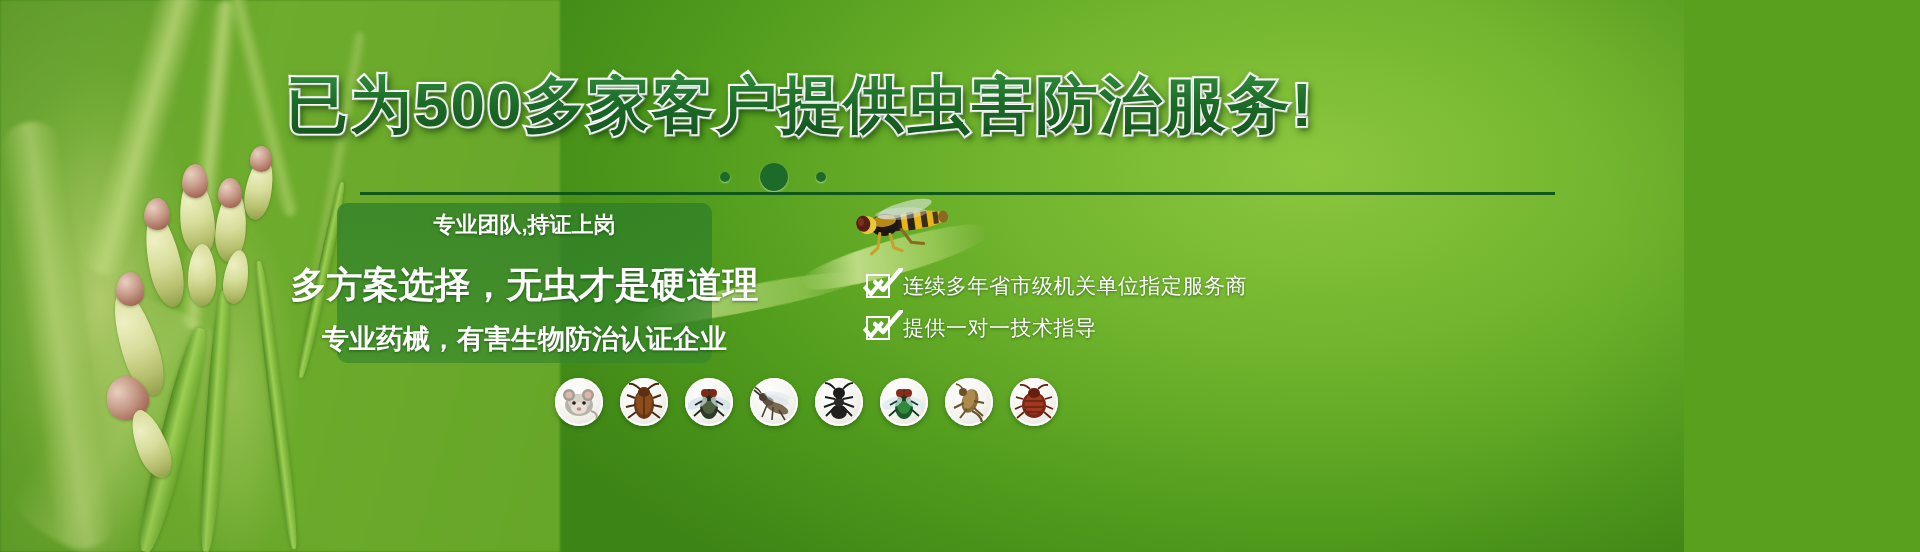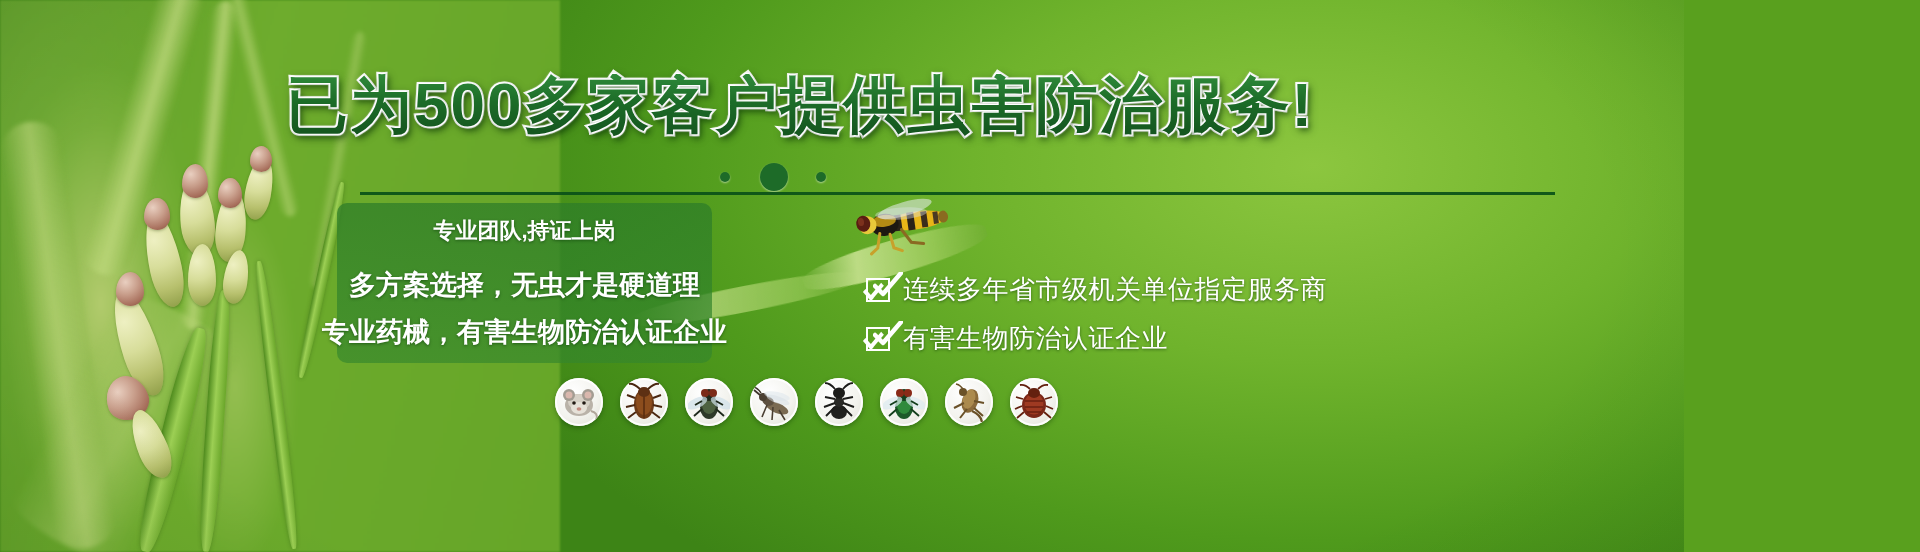--- a/index.html
+++ b/index.html
@@ -101,21 +101,21 @@
   #feature-rule {
     position:absolute; left:360px; top:192px; width:1195px; height:3px;
     background:#0c5318; z-index:3; opacity:.95;
   }
   .feat-line {
     color:#ffffff; font-weight:bold; white-space:nowrap;
     text-shadow:0 1px 3px rgba(0,40,0,.5);
     font-family:"Liberation Sans","DejaVu Sans",sans-serif;
   }
   .feat-line.l1 { font-size:22px; margin-bottom:13px; letter-spacing:0px;}
-  .feat-line.l2 { font-size:27px; margin-bottom:11px;margin-top:8px; }
+  .feat-line.l2 { font-size:36px; margin-bottom:11px;margin-top:8px; }
   .feat-line.l3 { font-size:27px; }
   
   #check-list {
     position:absolute; left:866px; top:272px; width:480px; z-index:3;
   }
   .check-row { display:flex; align-items:center; margin-bottom:14px; }
   .check-box {
     width:24px; height:24px; flex:0 0 24px;
     border:2.5px solid #ffffff; position:relative; margin-right:13px;
   }
@@ -123,21 +123,21 @@
     content:""; position:absolute;
     left:3px; top:9px; width:16px; height:8px;
     border-left:4.5px solid #fff; border-bottom:4.5px solid #fff;
     transform:rotate(-50deg) skewX(-8deg);
     transform-origin:left bottom;
   }
   .check-tick {
     position:absolute; left:5px; top:-8px; width:30px; height:26px;
   }
   .check-text {
-    color:#ffffff; font-size:26px; font-weight:normal; white-space:nowrap;
+    color:#ffffff; font-size:21px; font-weight:normal; white-space:nowrap;
     text-shadow:0 1px 3px rgba(0,40,0,.55);
     letter-spacing:.5px;
   }
   
   #pest-row {
     position:absolute; left:555px; top:378px; z-index:3;
     display:flex; gap:17px;
   }
   .pest {
     width:48px; height:48px; border-radius:50%;
@@ -263,21 +263,21 @@
         </svg>
       </span>
       <span class="check-text">连续多年省市级机关单位指定服务商</span>
     </div>
     <div class="check-row">
       <span class="check-box">
         <svg class="check-tick" viewBox="0 0 30 26">
           <path d="M2 14 L10 22 L28 1" stroke="#ffffff" stroke-width="4.5" fill="none" stroke-linecap="round" stroke-linejoin="round"></path>
         </svg>
       </span>
-      <span class="check-text">有害生物防治认证企业</span>
+      <span class="check-text">提供一对一技术指导</span>
     </div>
   </div>
 
   <div id="pest-row">
 
     <div class="pest">
       <svg width="42" height="42" viewBox="0 0 42 42">
         <ellipse cx="21" cy="24" rx="14" ry="11" fill="#b9b2a8"></ellipse>
         <ellipse cx="21" cy="21" rx="11" ry="8" fill="#d6d0c6"></ellipse>
         <circle cx="11" cy="14" r="6" fill="#a39c92"></circle>

